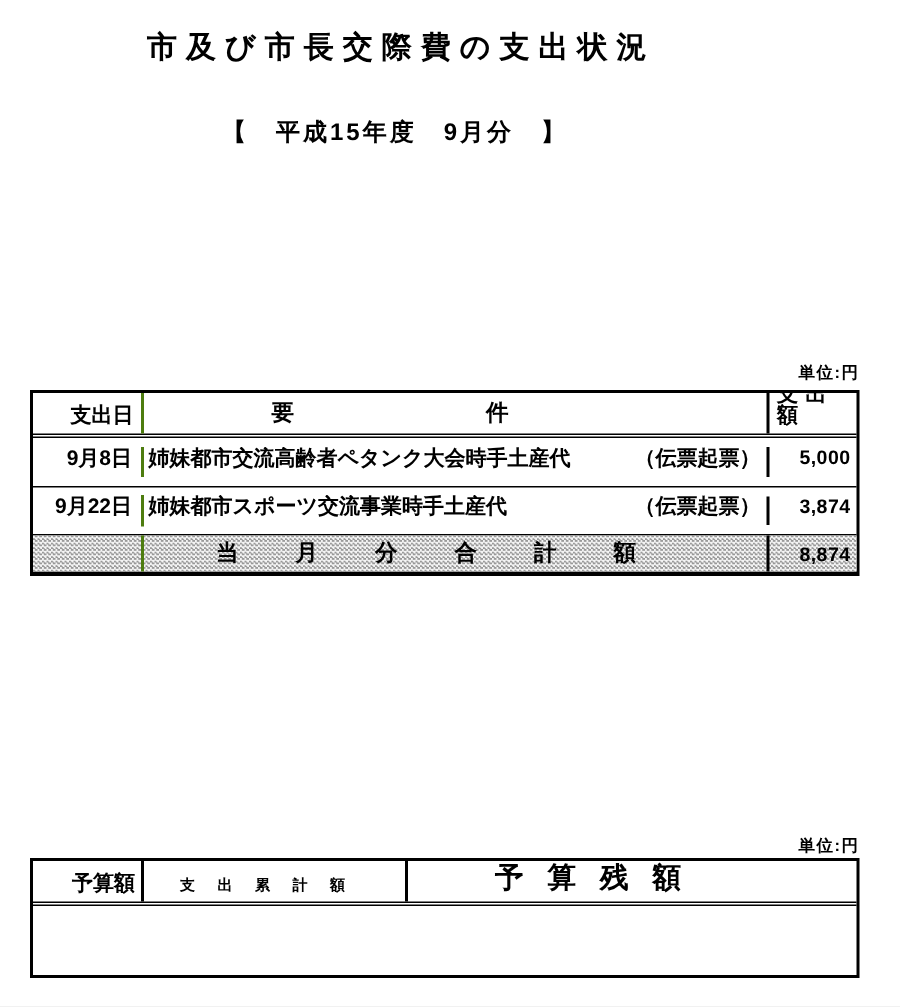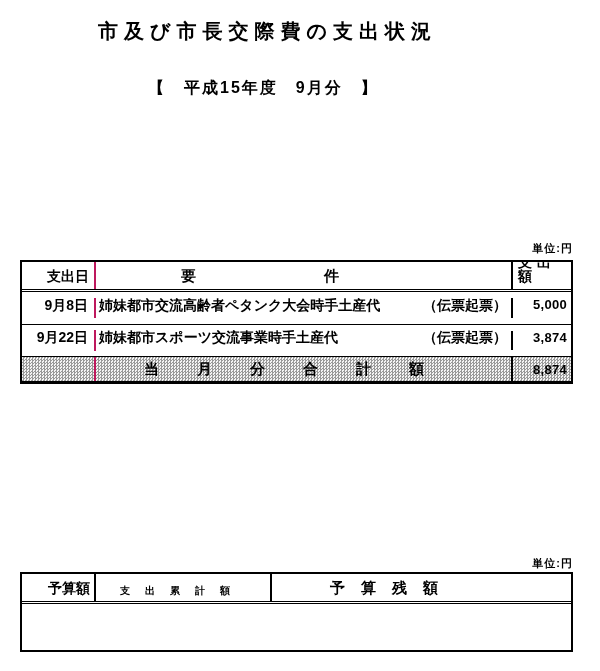--- a/index.html
+++ b/index.html
@@ -32,21 +32,21 @@
   .hdr{border-bottom:3px double #000;}
   .tbl1 .hdr{height:30px;}
   .tbl1 .r1{height:33px;border-bottom:1px solid #000;align-items:center;}
   .tbl1 .r2{height:32px;border-bottom:1px solid #000;align-items:center;}
   .tbl1 .rt{height:24px;gap:28px;}
   .tbl2 .hdr{height:30px;}
   .tbl2 .rv{height:28px;}
   .cell{display:flex;align-items:flex-end;box-sizing:border-box;
         font-size:14px;font-weight:600;line-height:1.05;overflow:hidden;}
   
-  .c-date{width:74px;border-right:2px solid #be185d;justify-content:flex-end;
+  .c-date{width:74px;border-right:2px solid #4d7c0f;justify-content:flex-end;
           padding:0 6px 6px 0;}
   .c-desc{flex:1;justify-content:space-between;padding:0 4px 6px 3px;}
   .c-amt{width:60px;border-left:2px solid #000000;justify-content:flex-end;
          padding:0 4px 6px 0;}
   .hdr .c-date{padding:0 5px 5px 0;}
   .hdr .c-desc{justify-content:flex-start;padding:0 0 5px 85px;font-size:15px;}
   .hdr .c-desc .gap2{margin-left:128px;}
   .hdr .c-amt{justify-content:center;letter-spacing:5px;padding:0 0 5px 5px;}
   .desc-text{font-size:14px;}
   .num{font-weight:600;font-size:13px;letter-spacing:0.3px;}
@@ -60,21 +60,21 @@
   .rt .c-amt{padding-bottom:4px;}
   
   .c-budget{width:74px;border-right:2px solid #000;justify-content:flex-end;
             padding:0 4px 6px 0;}
   .c-cum{width:176px;border-right:2px solid #000;}
   .c-rem{flex:1;}
   .tbl2 .hdr .c-budget{padding:0 4px 5px 0;}
   .tbl2 .hdr .c-cum{justify-content:flex-start;padding:0 0 5px 24px;
                     letter-spacing:15px;font-size:10px;}
   .tbl2 .hdr .c-rem{justify-content:flex-start;padding:0 0 5px 58px;
-                    letter-spacing:16px;font-size:15px;}
+                    letter-spacing:16px;font-size:19px;}
   .tbl2 .rv .c-cum{justify-content:flex-end;padding:0 4px 6px 0;}
   .tbl2 .rv .c-rem{justify-content:flex-end;padding:0 4px 6px 0;}
 </style>
 </head>
 <body>
 
 <div class="page">
 
   <div class="doc-title">市及び市長交際費の支出状況</div>
 

